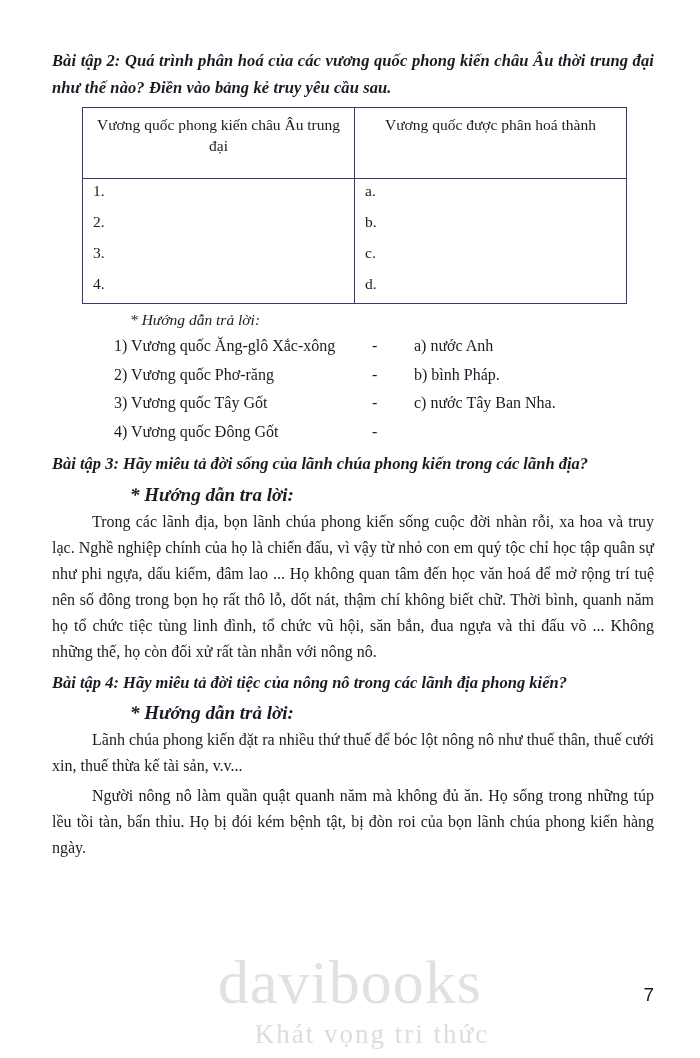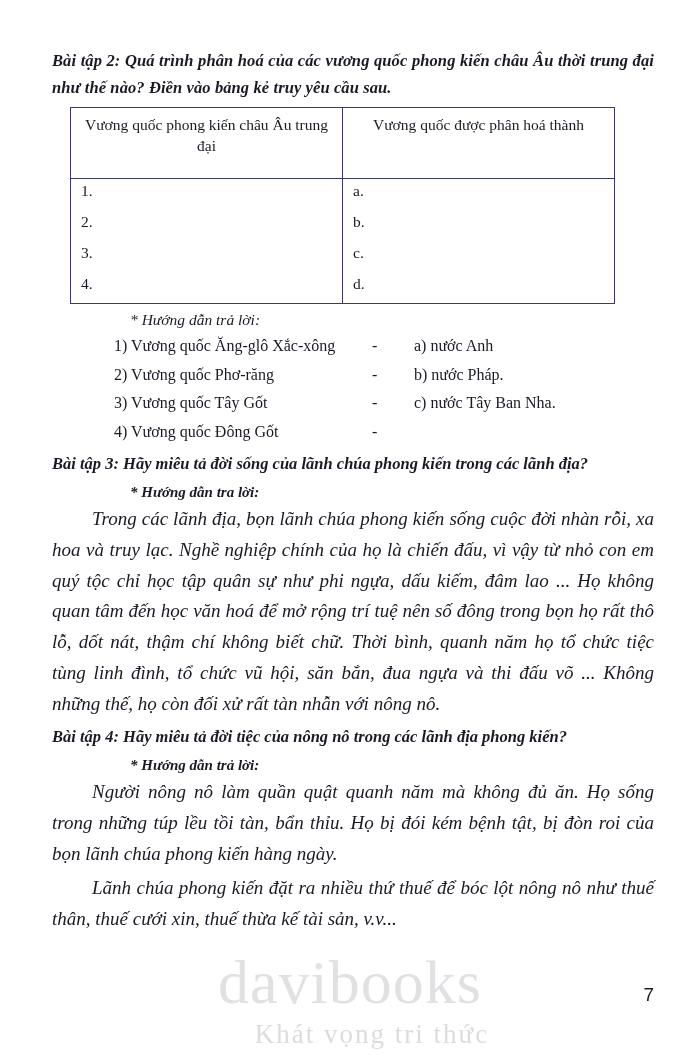--- a/index.html
+++ b/index.html
@@ -28,21 +28,21 @@
     font-size: 16.5px;
     line-height: 1.62;
     text-align: justify;
     margin: 0 0 6px 0;
     letter-spacing: 0.1px;
   }
 
   table.kb {
     border-collapse: collapse;
     width: 545px;
-    margin: 6px 0 4px 18px;
+    margin: 6px 0 4px 30px;
     table-layout: fixed;
   }
   table.kb td, table.kb th {
     border: 1px solid #3a3a6a;
     padding: 7px 10px;
     font-size: 15.5px;
     vertical-align: top;
     font-weight: normal;
   }
   table.kb th {
@@ -60,45 +60,44 @@
   table.kb tr.lastrow td.num { border-bottom: 1px solid #3a3a6a; }
 
   .hint {
     font-style: italic;
     font-size: 15.5px;
     margin: 7px 0 3px 78px;
   }
   .hint-b {
     font-style: italic;
     font-weight: bold;
-    font-size: 15px;
+    font-size: 19px;
     margin: 7px 0 3px 78px;
   }
   .match-list {
     margin: 2px 0 2px 0;
     padding: 0;
     list-style: none;
   }
   .match-list li {
     display: flex;
     font-size: 16px;
     line-height: 1.78;
     padding-left: 62px;
   }
   .match-list .left { width: 258px; }
   .match-list .dash { width: 42px; text-align: left; }
   .match-list .right { flex: 1; }
 
   .para {
-    font-size: 19px;
+    font-size: 16px;
     line-height: 1.62;
     text-align: justify;
     margin: 2px 0 4px 0;
     text-indent: 40px;
-    font-style: italic;
   }
   .ex-head {
     font-weight: bold;
     font-style: italic;
     font-size: 16.5px;
     margin: 6px 0 0 0;
     line-height: 1.5;
   }
 
   .pageno {
@@ -172,41 +171,41 @@
 
   <ul class="match-list">
     <li>
       <span class="left">1) Vương quốc Ăng-glô Xắc-xông</span>
       <span class="dash">-</span>
       <span class="right">a) nước Anh</span>
     </li>
     <li>
       <span class="left">2) Vương quốc Phơ-răng</span>
       <span class="dash">-</span>
-      <span class="right">b) nước Pháp.</span>
+      <span class="right">b) bình Pháp.</span>
     </li>
     <li>
       <span class="left">3) Vương quốc Tây Gốt</span>
       <span class="dash">-</span>
       <span class="right">c) nước Tây Ban Nha.</span>
     </li>
     <li>
       <span class="left">4) Vương quốc Đông Gốt</span>
       <span class="dash">-</span>
     </li>
   </ul>
 
   <p class="ex-head">Bài tập 3: Hãy miêu tả đời sống của lãnh chúa phong kiến trong các lãnh địa?</p>
   <p class="hint-b">* Hướng dẫn tra lời:</p>
   <p class="para">Trong các lãnh địa, bọn lãnh chúa phong kiến sống cuộc đời nhàn rỗi, xa hoa và truy lạc. Nghề nghiệp chính của họ là chiến đấu, vì vậy từ nhỏ con em quý tộc chỉ học tập quân sự như phi ngựa, dấu kiếm, đâm lao ... Họ không quan tâm đến học văn hoá để mở rộng trí tuệ nên số đông trong bọn họ rất thô lỗ, dốt nát, thậm chí không biết chữ. Thời bình, quanh năm họ tổ chức tiệc tùng linh đình, tổ chức vũ hội, săn bắn, đua ngựa và thi đấu võ ... Không những thế, họ còn đối xử rất tàn nhẫn với nông nô.</p>
 
   <p class="ex-head">Bài tập 4: Hãy miêu tả đời tiệc của nông nô trong các lãnh địa phong kiến?</p>
   <p class="hint-b">* Hướng dẫn trả lời:</p>
+  <p class="para">Lãnh chúa phong kiến đặt ra nhiều thứ thuế để bóc lột nông nô như thuế thân, thuế cưới xin, thuế thừa kế tài sản, v.v...</p>
   <p class="para">Người nông nô làm quần quật quanh năm mà không đủ ăn. Họ sống trong những túp lều tồi tàn, bẩn thỉu. Họ bị đói kém bệnh tật, bị đòn roi của bọn lãnh chúa phong kiến hàng ngày.</p>
-  <p class="para">Lãnh chúa phong kiến đặt ra nhiều thứ thuế để bóc lột nông nô như thuế thân, thuế cưới xin, thuế thừa kế tài sản, v.v...</p>
 
   <div class="watermark">
     <div class="wm-main">davibooks</div>
     <div class="wm-sub">Khát vọng tri thức</div>
   </div>
 
   <div class="pageno">7</div>
 
 </div>
 

